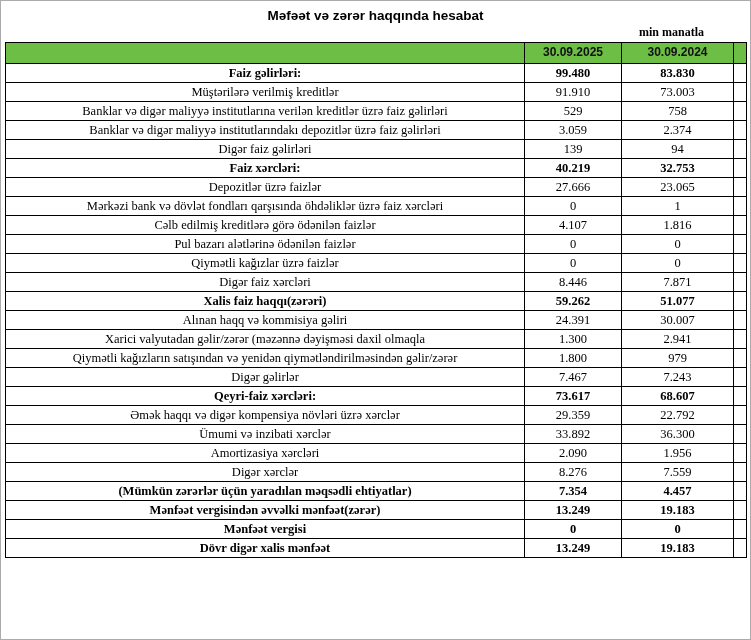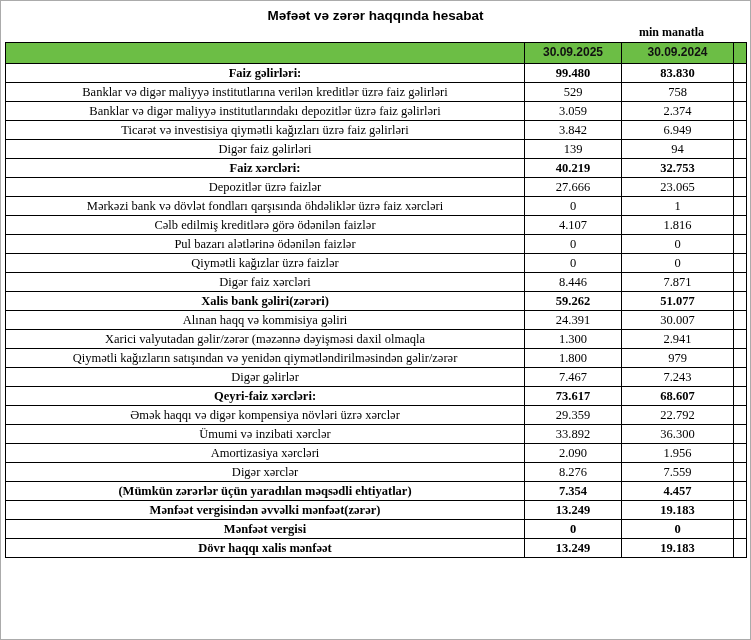--- a/index.html
+++ b/index.html
@@ -85,38 +85,38 @@
       </tr>
     </thead>
     <tbody>
         <tr class="section">
           <td>Faiz gəlirləri:</td>
           <td>99.480</td>
           <td>83.830</td>
           <td></td>
         </tr>
         <tr>
+          <td>Müştərilərə verilmiş kreditlər</td>
+          <td>91.910</td>
+          <td>73.003</td>
+          <td></td>
+        </tr>
+        <tr>
           <td>Banklar və digər maliyyə institutlarına verilən kreditlər üzrə faiz gəlirləri</td>
           <td>529</td>
           <td>758</td>
           <td></td>
         </tr>
         <tr>
           <td>Banklar və digər maliyyə institutlarındakı depozitlər üzrə faiz gəlirləri</td>
           <td>3.059</td>
           <td>2.374</td>
           <td></td>
         </tr>
         <tr>
-          <td>Ticarət və investisiya qiymətli kağızları üzrə faiz gəlirləri</td>
-          <td>3.842</td>
-          <td>6.949</td>
-          <td></td>
-        </tr>
-        <tr>
           <td>Digər faiz gəlirləri</td>
           <td>139</td>
           <td>94</td>
           <td></td>
         </tr>
         <tr class="section">
           <td>Faiz xərcləri:</td>
           <td>40.219</td>
           <td>32.753</td>
           <td></td>
@@ -151,21 +151,21 @@
           <td>0</td>
           <td></td>
         </tr>
         <tr>
           <td>Digər faiz xərcləri</td>
           <td>8.446</td>
           <td>7.871</td>
           <td></td>
         </tr>
         <tr class="section">
-          <td>Xalis bank gəliri(zərəri)</td>
+          <td>Xalis faiz haqqı(zərəri)</td>
           <td>59.262</td>
           <td>51.077</td>
           <td></td>
         </tr>
         <tr>
           <td>Alınan haqq və kommisiya gəliri</td>
           <td>24.391</td>
           <td>30.007</td>
           <td></td>
         </tr>
@@ -229,20 +229,20 @@
           <td>19.183</td>
           <td></td>
         </tr>
         <tr class="section">
           <td>Mənfəət vergisi</td>
           <td>0</td>
           <td>0</td>
           <td></td>
         </tr>
         <tr class="section">
-          <td>Dövr haqqı xalis mənfəət</td>
+          <td>Dövr digər xalis mənfəət</td>
           <td>13.249</td>
           <td>19.183</td>
           <td></td>
         </tr>
       </tbody>
   </table>
 </div>
 
 </body></html>

